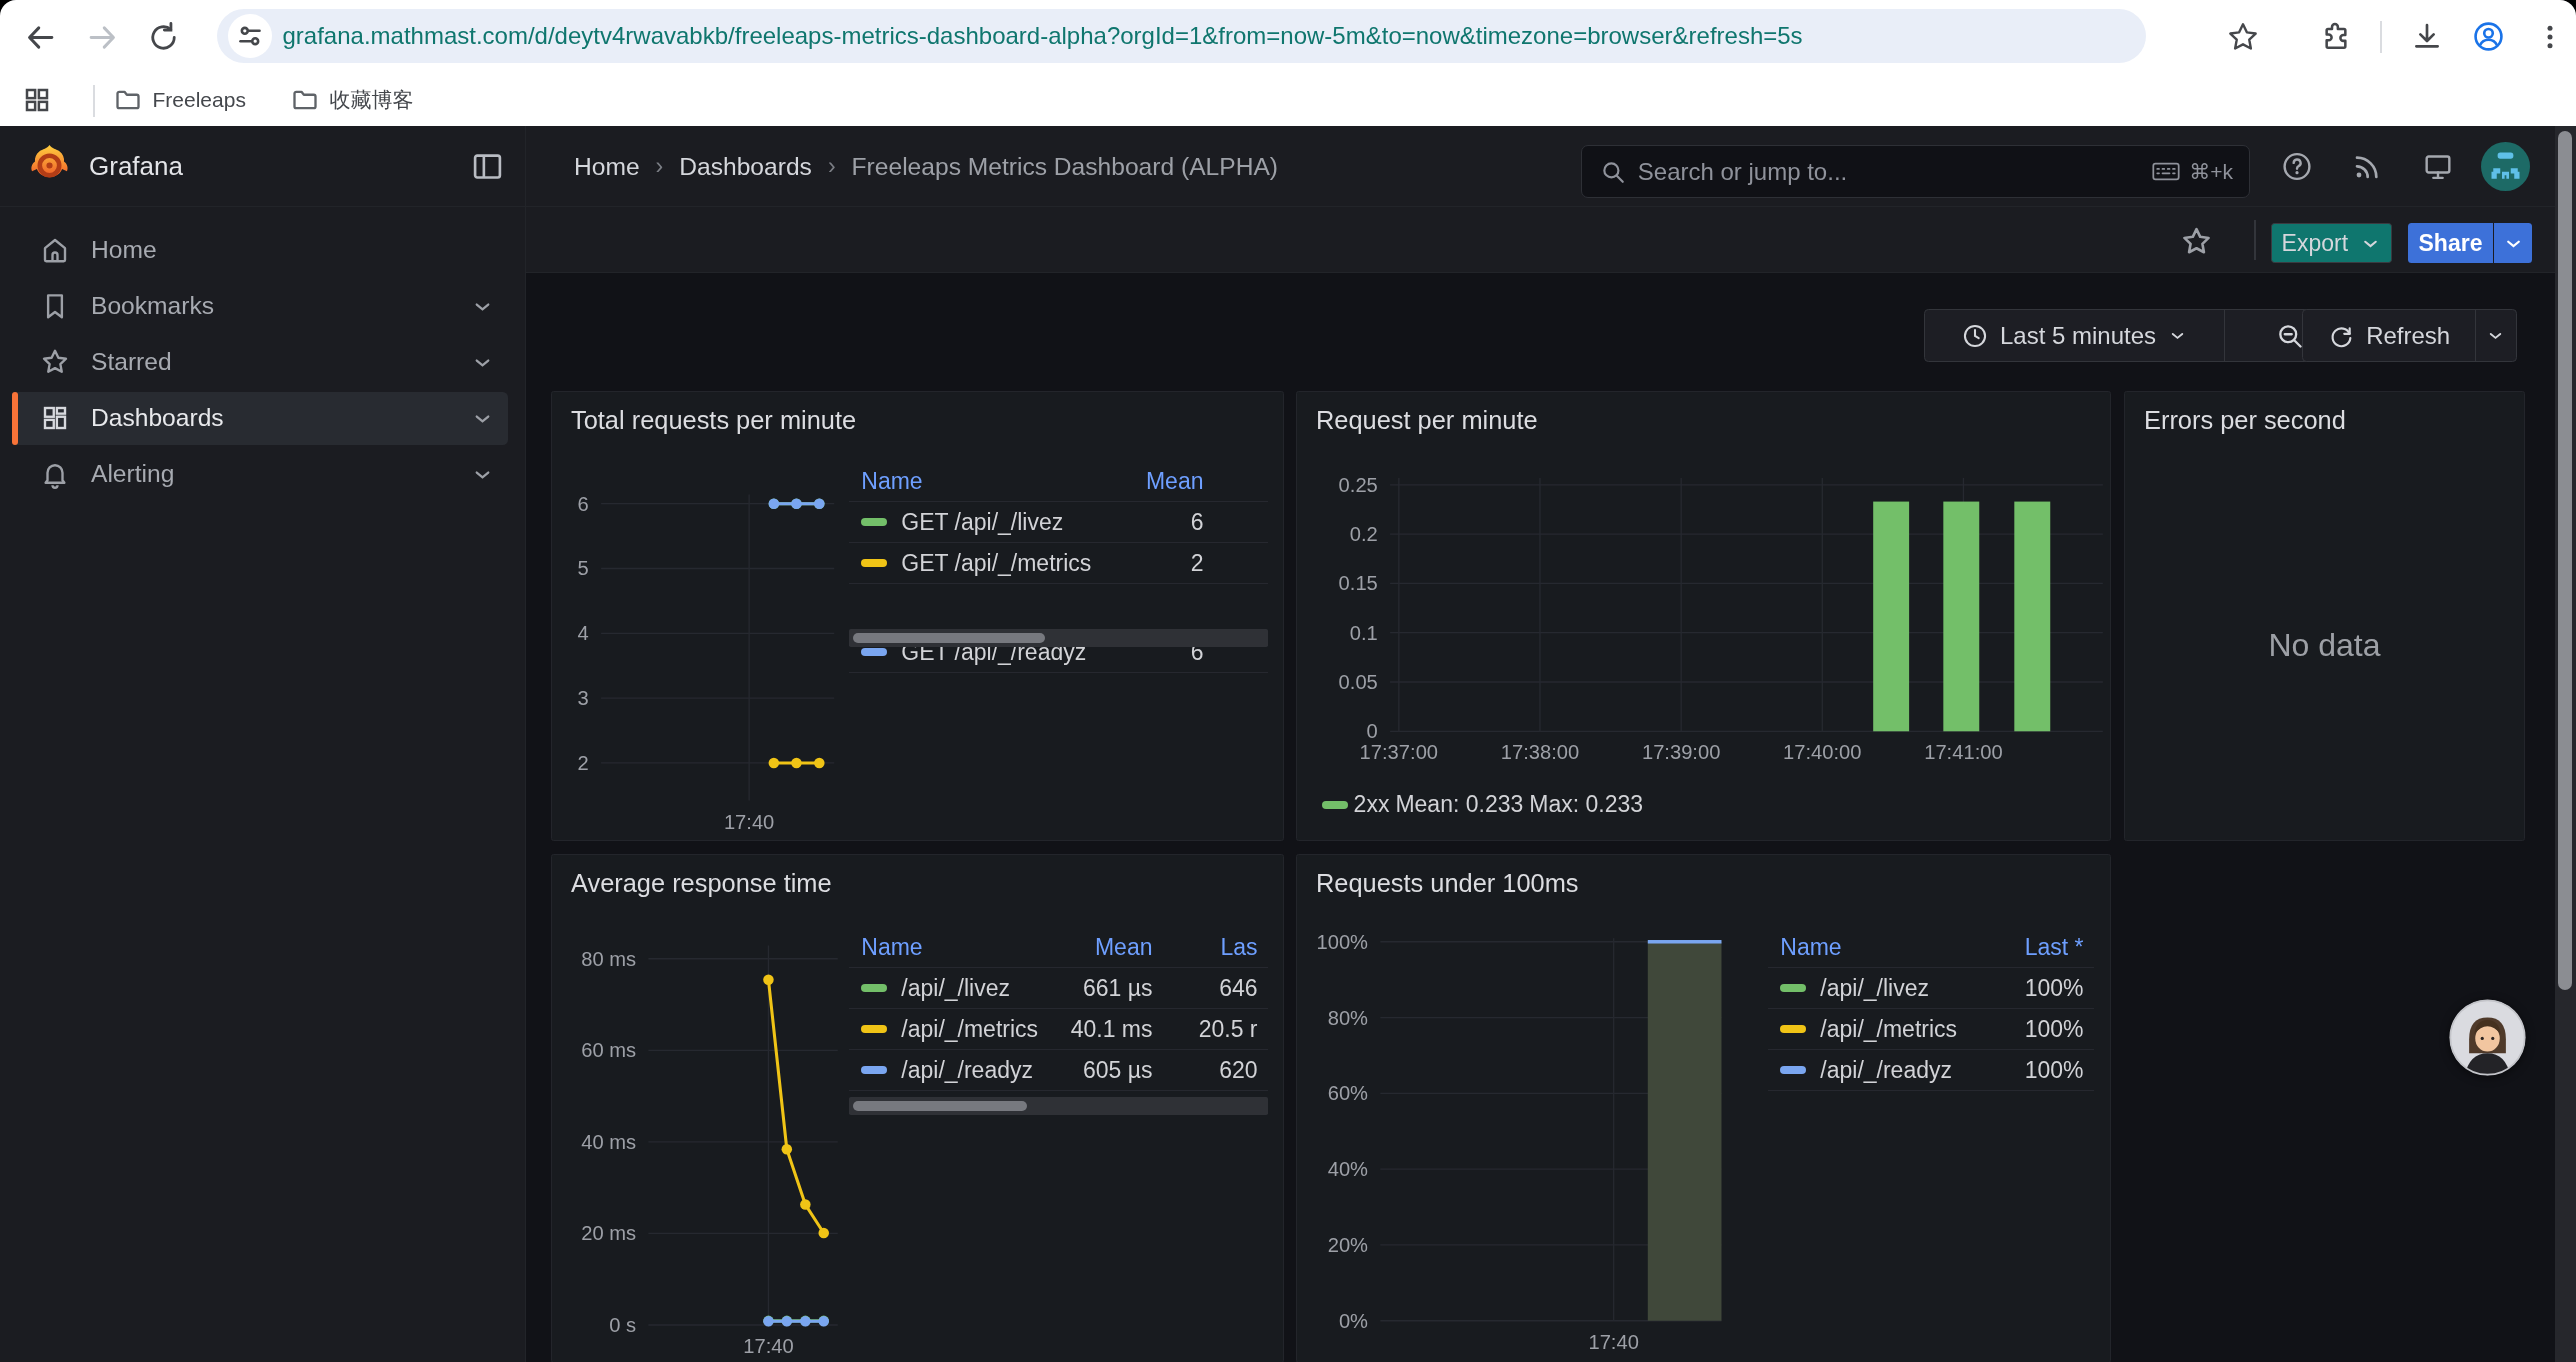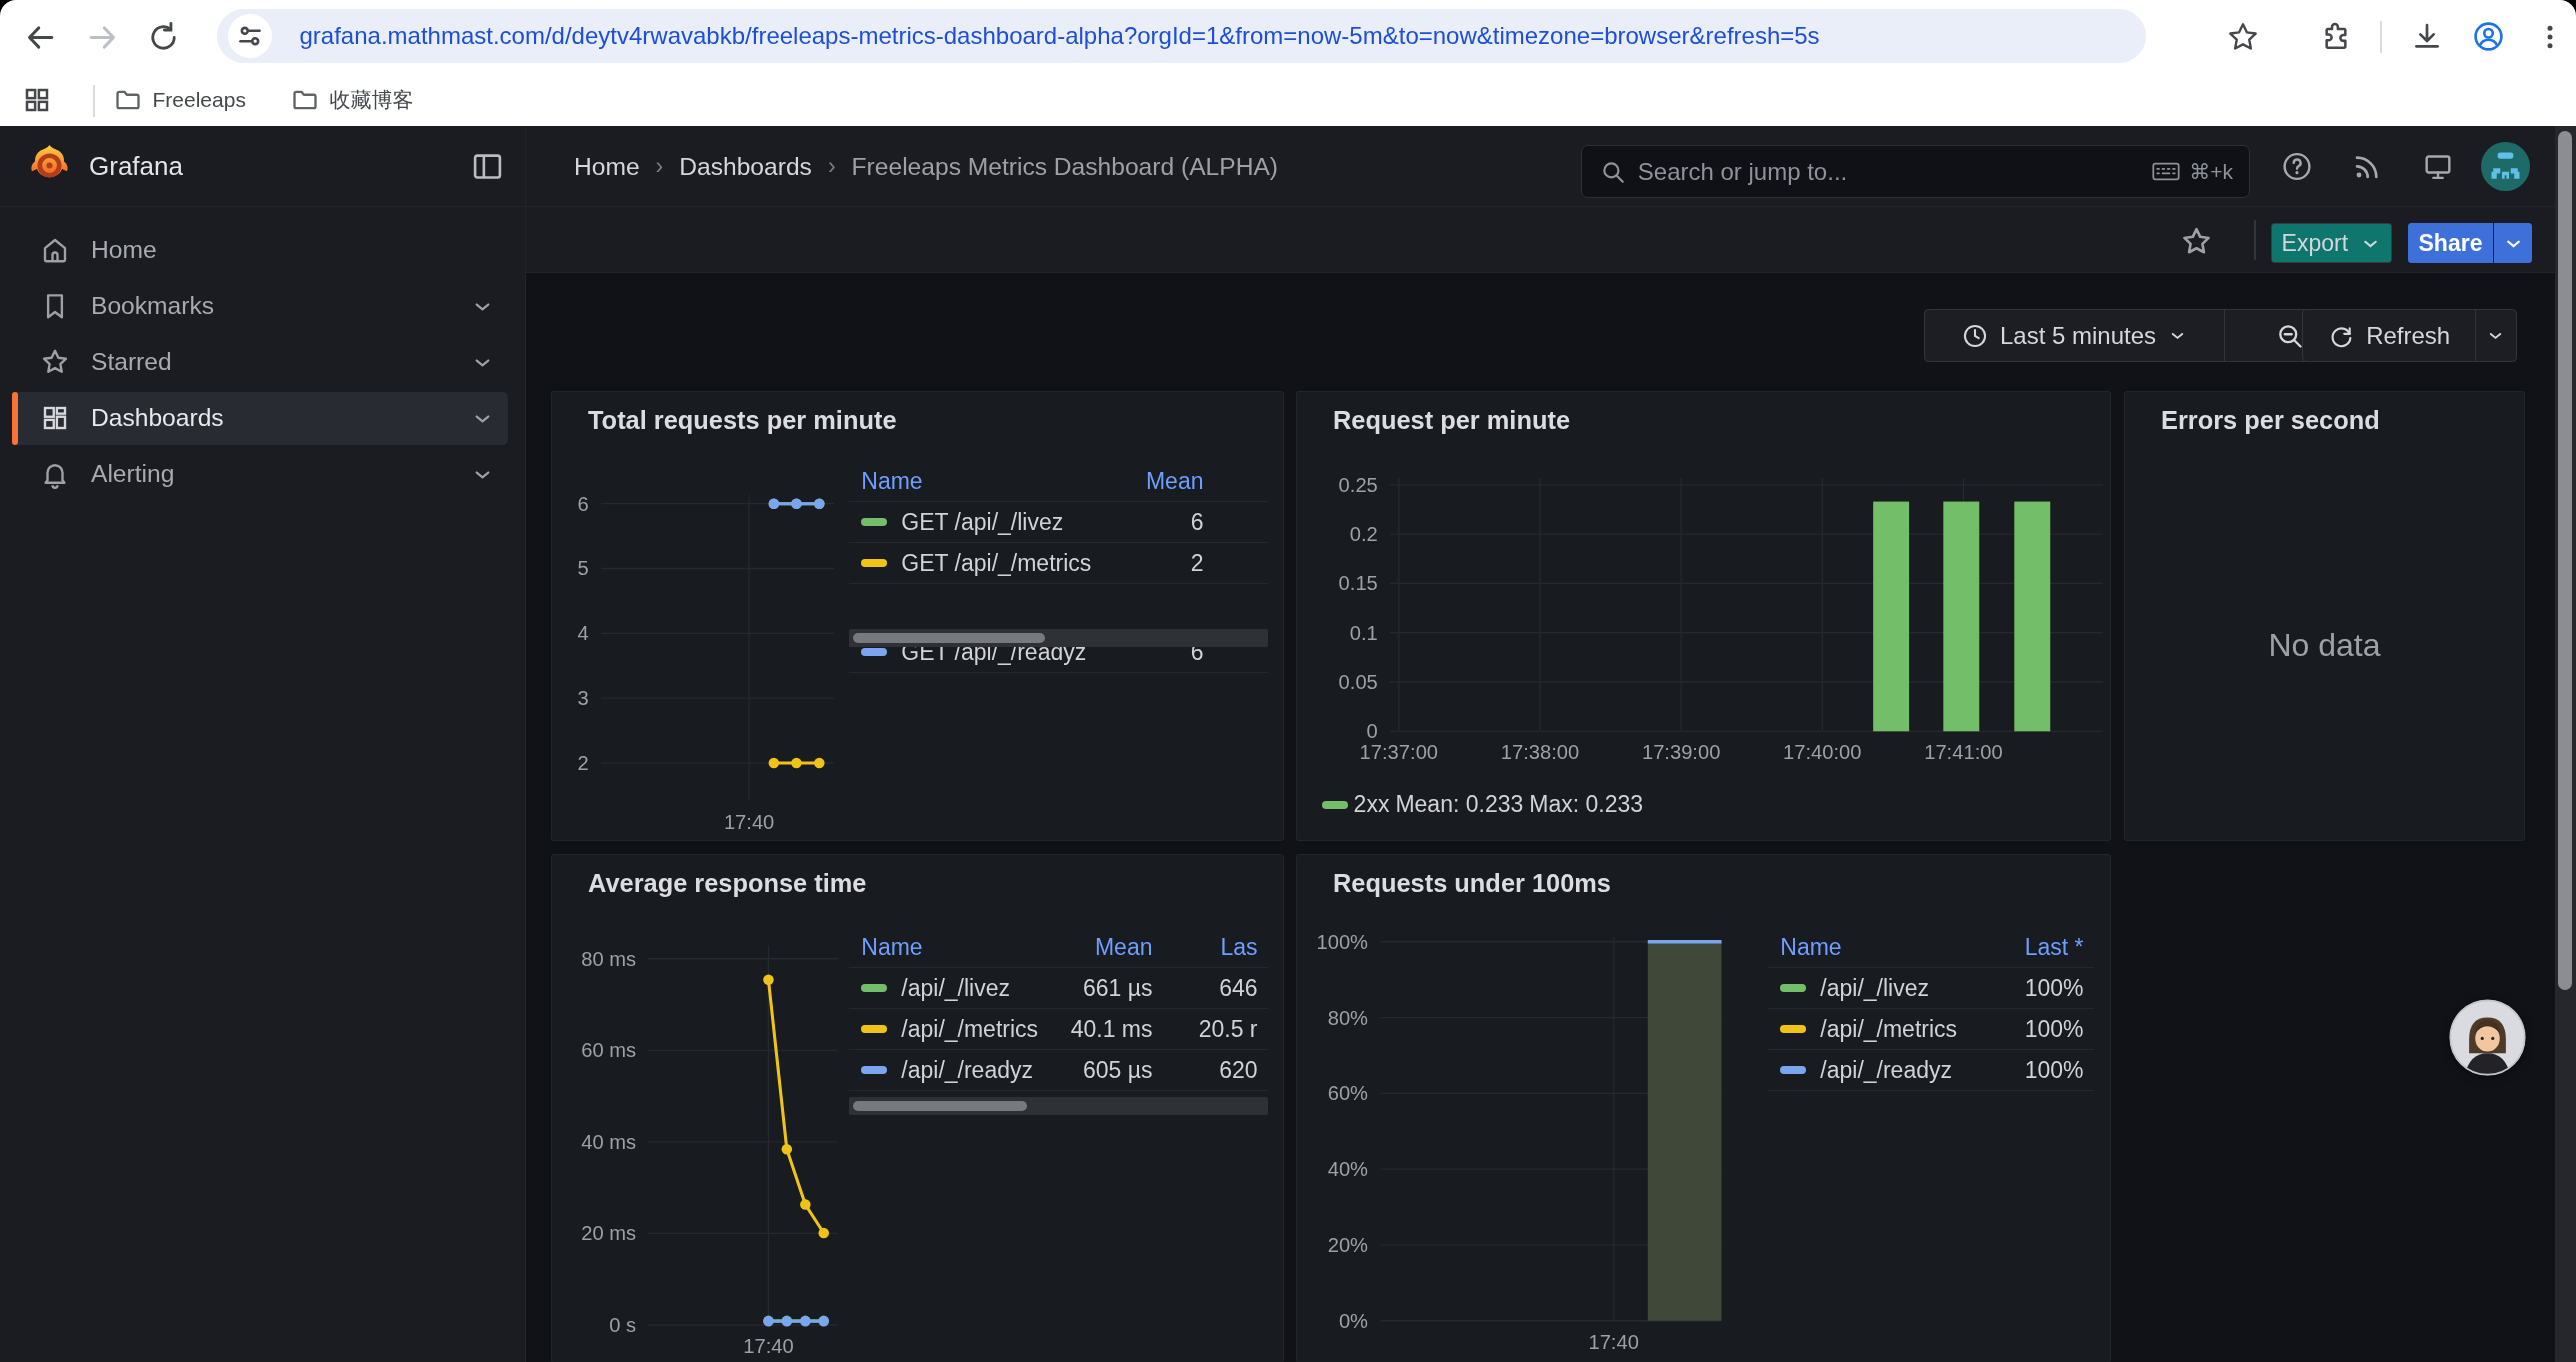--- a/index.html
+++ b/index.html
@@ -8,21 +8,21 @@
   .screen{position:relative;width:2576px;height:1363px;overflow:hidden;background:#111217;border-radius:16px 16px 0 0}
   .abs{position:absolute}
   svg{display:block}
 
   
   .toolbar{position:absolute;left:0;top:0;width:2576px;height:74px;background:#ffffff}
   .navbtn{position:absolute;top:16px;width:42px;height:42px;display:flex;align-items:center;justify-content:center;color:#45474b}
   .navbtn.disabled{color:#bcc0c6}
   .urlpill{position:absolute;left:217px;top:8.8px;width:1929px;height:54px;background:#e9eef8;border-radius:27px;display:flex;align-items:center;overflow:hidden}
   .tunewrap{width:44px;height:44px;background:#fff;border-radius:50%;margin-left:10.5px;display:flex;align-items:center;justify-content:center;color:#45474b;flex:none}
-  .urltext{margin-left:28px;font-size:24px;color:#1d4ed8;white-space:nowrap}
+  .urltext{margin-left:11px;font-size:24px;color:#0f766e;white-space:nowrap}
   .tb-ic{position:absolute;top:19px;width:35px;height:35px;display:flex;align-items:center;justify-content:center;color:#45474b}
   .tbdiv{position:absolute;top:21px;width:1.8px;height:32px;background:#dadce0}
   .bookbar{position:absolute;left:0;top:74px;width:2576px;height:53px;background:#ffffff}
   .bmitem{position:absolute;top:8.8px;height:35px;display:flex;align-items:center;gap:10.5px;color:#44474c;font-size:21px}
   .bmdiv{position:absolute;left:93px;top:10.5px;width:1.8px;height:32px;background:#dadce0}
 
   
   .sidebar{position:absolute;left:0;top:126px;width:526px;height:1236px;background:#1b1c21;border-right:0.9px solid #222429}
   .sidehead{position:absolute;left:0;top:0;width:100%;height:81px;border-bottom:0.9px solid #222429}
   .brand{position:absolute;left:89px;top:24.6px;font-size:26px;color:#e3e4e8;font-weight:500}
@@ -49,21 +49,21 @@
   .btn.dark{background:#0f766e;border:0.9px solid #3a3b41;color:#d5d7dc;gap:12.3px}
   .btn.blue{background:#3d71d9;color:#fff;font-weight:700}
   .vdiv{position:absolute;top:13px;width:1.8px;height:40px;background:#33353b}
 
   .ctlgroup{position:absolute;top:309px;height:53px;background:#1d1e24;border:0.9px solid #33353b;border-radius:4.4px;display:flex;align-items:stretch;color:#d5d7dc}
   .ctlseg{display:flex;align-items:center;justify-content:center;gap:12.3px;font-size:24px}
   .ctldiv{width:0.9px;background:#33353b}
 
   
   .panel{position:absolute;background:#181b1f;border:0.9px solid #23252b;border-radius:2.6px}
-  .p-title{position:absolute;left:36px;top:14px;font-size:25.4px;font-weight:700;color:#dcdde1;z-index:3}
+  .p-title{position:absolute;left:19px;top:14px;font-size:25.4px;font-weight:400;color:#dcdde1;z-index:3}
   .chart{position:absolute;inset:0;z-index:1}
   .nodata{position:absolute;left:0;top:235px;width:100%;text-align:center;font-size:32px;color:#9da0a6}
 
   .legend{position:absolute;z-index:4;overflow:hidden;padding-left:0}
   .lg-row{display:grid;align-items:center;height:41px;border-bottom:0.9px solid #26282f;padding-left:12.3px;padding-right:10.5px}
   .lg-row.lg-head{height:40px;border-bottom:0.9px solid #26282f}
   .lg-cell{font-size:23px;color:#d2d3d7;white-space:nowrap;overflow:hidden}
   .lg-head .lg-cell{color:#6e9fff;font-weight:500}
   .lg-cell.num{text-align:right}
   .lg-name{display:flex;align-items:center;gap:14px}

